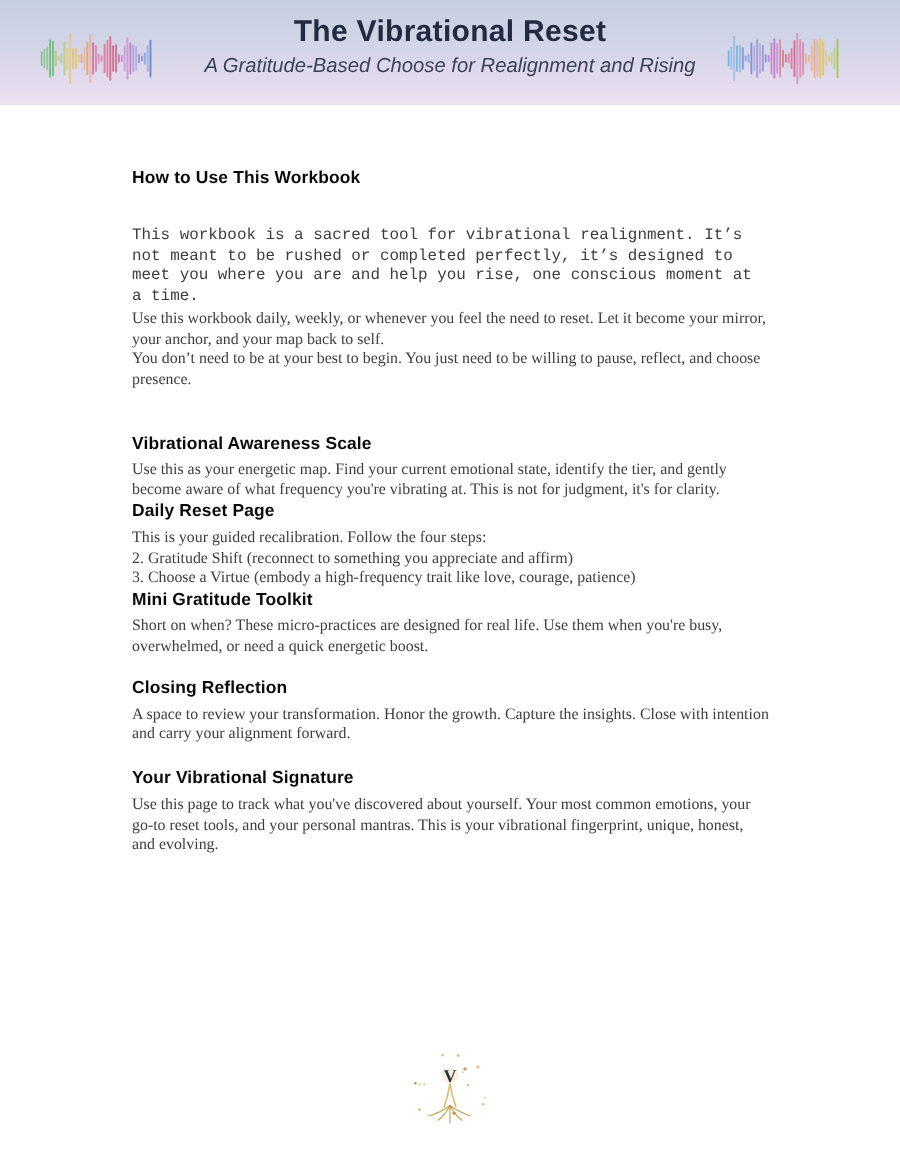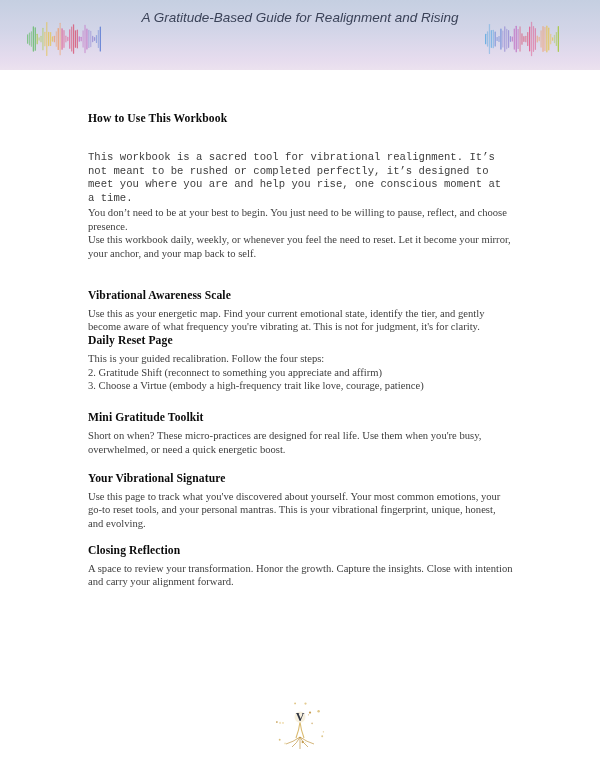--- a/index.html
+++ b/index.html
@@ -36,35 +36,35 @@
   .wave.right{right:27px;}
   
   .content{
     padding:42px 87px 0 88px;
     color:#3d3d3d;
   }
   .sec-heading{
     margin:0;
     font-size:11.6px;line-height:13px;font-weight:700;
     color:#0b0b0b;letter-spacing:.1px;
-    font-family:Liberation Serif, serif;
+    font-family:Liberation Sans, sans-serif;
   }
   .content p{
     margin:0;
     font-family:"Liberation Serif","DejaVu Serif",serif;
     font-size:10.6px;line-height:13.7px;
     color:#3d3d3d;
   }
   .sec-intro p.first{margin-top:26px;font-family:Liberation Mono, monospace;}
   .sec-intro p.note{margin-top:14px;}
   .sec{margin-top:0;}
   .sec .sec-heading + p{margin-top:5px;}
   .sec-awareness{margin-top:28px;}
   .sec-daily{}
-  .sec-toolkit{margin-top:18px;}
+  .sec-toolkit{}
   .sec-signature{margin-top:15px;}
   .sec-closing{margin-top:13px;}
   
   .footer{
     position:absolute;left:0;right:0;top:700px;
     display:flex;justify-content:center;
   }
   .logo{position:relative;width:54px;height:54px;}
   .logo svg{position:absolute;left:0;top:0;}
   .logo .letter{
@@ -122,21 +122,22 @@
         <rect x="72.70" y="9.43" width="1.25" height="25.14" rx="0.6" fill="#6a86d6" opacity="NaN"></rect>
         <rect x="74.61" y="NaN" width="1.25" height="NaN" rx="0.6" fill="#6a86d6" opacity="NaN"></rect>
         <rect x="76.52" y="NaN" width="1.25" height="NaN" rx="0.6" fill="#6a86d6" opacity="NaN"></rect>
         <rect x="78.43" y="NaN" width="1.25" height="NaN" rx="0.6" fill="#58a6e0" opacity="NaN"></rect>
         <rect x="80.35" y="NaN" width="1.25" height="NaN" rx="0.6" fill="#58a6e0" opacity="NaN"></rect>
         <rect x="82.26" y="NaN" width="1.25" height="NaN" rx="0.6" fill="#58a6e0" opacity="NaN"></rect>
         <rect x="84.17" y="NaN" width="1.25" height="NaN" rx="0.6" fill="#58a6e0" opacity="NaN"></rect>
         <rect x="86.09" y="NaN" width="1.25" height="NaN" rx="0.6" fill="#58a6e0" opacity="NaN"></rect>
       </svg>
     <div class="titles">
-      <div class="page-subtitle">A Gratitude-Based Guide for Realignment and Rising</div>
+      <h1 class="page-title">The Vibrational Reset</h1>
+      <div class="page-subtitle">A Gratitude-Based Choose for Realignment and Rising</div>
     </div>
     <svg class="wave right" viewBox="0 0 88 44">
         <rect x="0.00" y="16.65" width="1.25" height="10.69" rx="0.6" fill="#58a6e0" opacity="0.81"></rect>
         <rect x="1.91" y="14.29" width="1.25" height="15.42" rx="0.6" fill="#58a6e0" opacity="0.49"></rect>
         <rect x="3.83" y="6.97" width="1.25" height="30.05" rx="0.6" fill="#58a6e0" opacity="0.46"></rect>
         <rect x="5.74" y="13.12" width="1.25" height="17.77" rx="0.6" fill="#58a6e0" opacity="0.69"></rect>
         <rect x="7.65" y="12.76" width="1.25" height="18.48" rx="0.6" fill="#58a6e0" opacity="0.55"></rect>
         <rect x="9.57" y="14.46" width="1.25" height="15.07" rx="0.6" fill="#6a86d6" opacity="0.75"></rect>
         <rect x="11.48" y="19.98" width="1.25" height="4.04" rx="0.6" fill="#6a86d6" opacity="0.62"></rect>
         <rect x="13.39" y="18.97" width="1.25" height="6.06" rx="0.6" fill="#6a86d6" opacity="0.56"></rect>
@@ -179,49 +180,49 @@
         <rect x="84.17" y="NaN" width="1.25" height="NaN" rx="0.6" fill="#58b85c" opacity="NaN"></rect>
         <rect x="86.09" y="NaN" width="1.25" height="NaN" rx="0.6" fill="#58b85c" opacity="NaN"></rect>
       </svg>
   </header>
 
   <main class="content">
 
     <section class="sec-intro">
       <h2 class="sec-heading">How to Use This Workbook</h2>
       <p class="first">This workbook is a sacred tool for vibrational realignment. It’s not meant to be rushed or completed perfectly, it’s designed to meet you where you are and help you rise, one conscious moment at a time.</p>
+      <p>Use this workbook daily, weekly, or whenever you feel the need to reset. Let it become your mirror, your anchor, and your map back to self.</p>
       <p>You don’t need to be at your best to begin. You just need to be willing to pause, reflect, and choose presence.</p>
-      <p>Use this workbook daily, weekly, or whenever you feel the need to reset. Let it become your mirror, your anchor, and your map back to self.</p>
     </section>
 
     <section class="sec sec-awareness">
       <h2 class="sec-heading">Vibrational Awareness Scale</h2>
       <p>Use this as your energetic map. Find your current emotional state, identify the tier, and gently become aware of what frequency you're vibrating at. This is not for judgment, it's for clarity.</p>
     </section>
 
     <section class="sec sec-daily">
       <h2 class="sec-heading">Daily Reset Page</h2>
       <p>This is your guided recalibration. Follow the four steps:</p>
       <p>2. Gratitude Shift (reconnect to something you appreciate and affirm)</p>
       <p>3. Choose a Virtue (embody a high-frequency trait like love, courage, patience)</p>
     </section>
 
     <section class="sec sec-toolkit">
       <h2 class="sec-heading">Mini Gratitude Toolkit</h2>
       <p>Short on when? These micro-practices are designed for real life. Use them when you're busy, overwhelmed, or need a quick energetic boost.</p>
     </section>
 
+    <section class="sec sec-closing">
+      <h2 class="sec-heading">Closing Reflection</h2>
+      <p>A space to review your transformation. Honor the growth. Capture the insights. Close with intention and carry your alignment forward.</p>
+    </section>
+
     <section class="sec sec-signature">
       <h2 class="sec-heading">Your Vibrational Signature</h2>
       <p>Use this page to track what you've discovered about yourself. Your most common emotions, your go-to reset tools, and your personal mantras. This is your vibrational fingerprint, unique, honest, and evolving.</p>
-    </section>
-
-    <section class="sec sec-closing">
-      <h2 class="sec-heading">Closing Reflection</h2>
-      <p>A space to review your transformation. Honor the growth. Capture the insights. Close with intention and carry your alignment forward.</p>
     </section>
 
   </main>
 
   <footer class="footer">
     <div class="logo">
       <svg width="54" height="54" viewBox="0 0 54 54">
           <circle cx="6.7" cy="39.8" r="0.94" fill="#caa23f" opacity="0.68"></circle>
           <circle cx="49.2" cy="36.2" r="0.95" fill="#caa23f" opacity="0.59"></circle>
           <circle cx="10.0" cy="22.9" r="0.90" fill="#e7cd8d" opacity="0.76"></circle>

